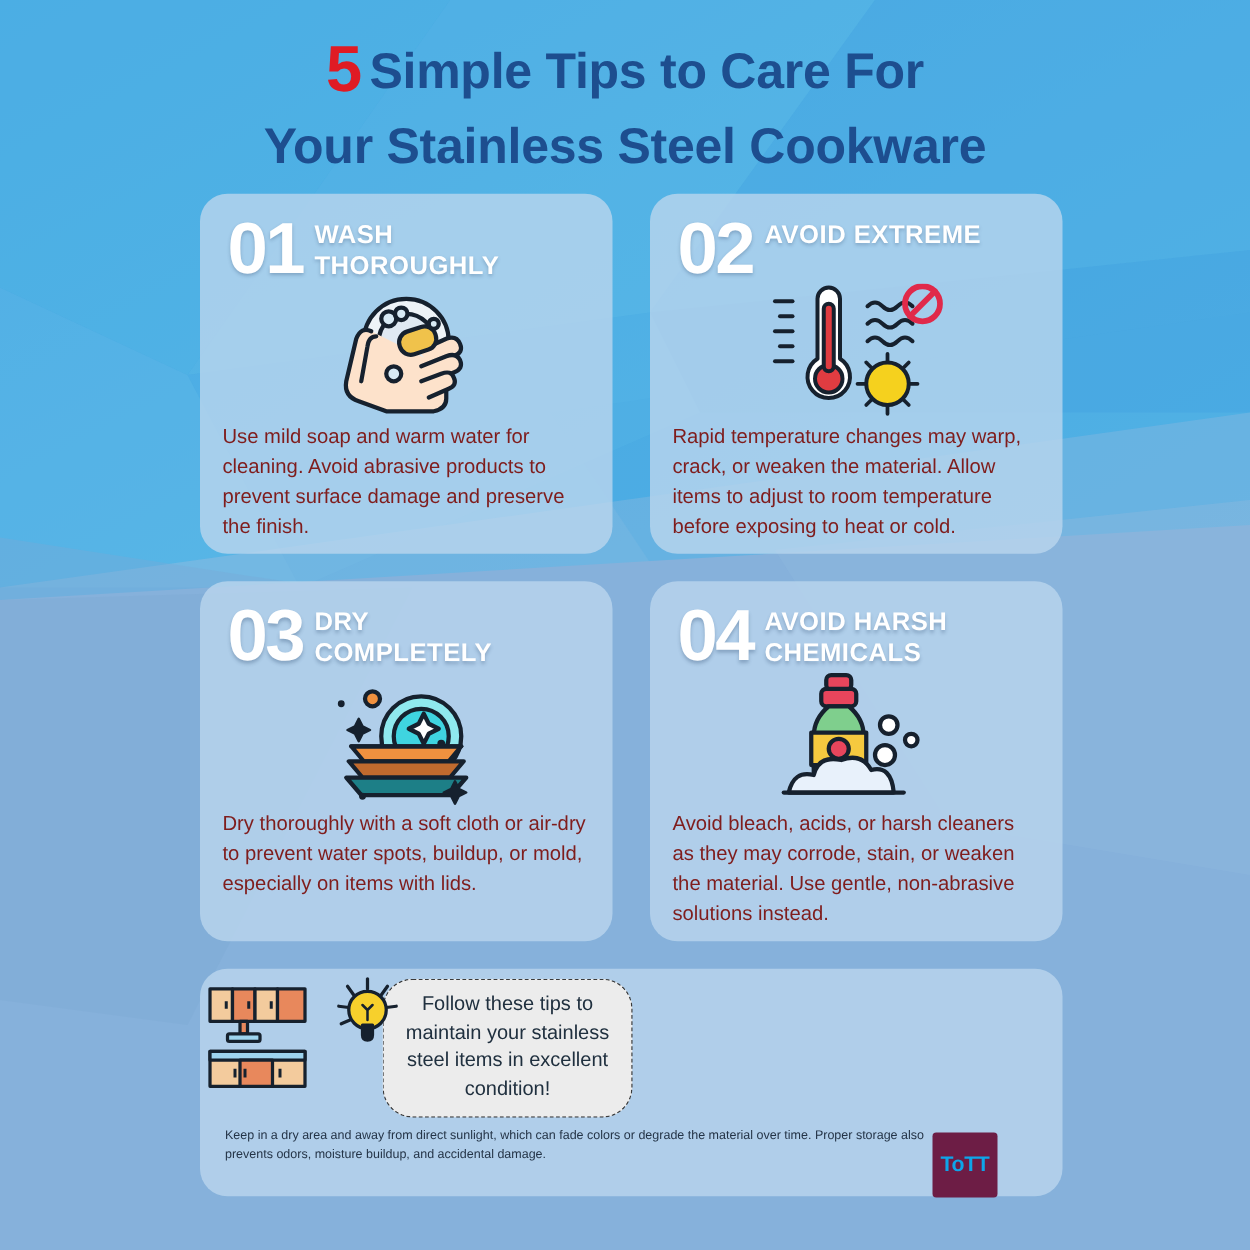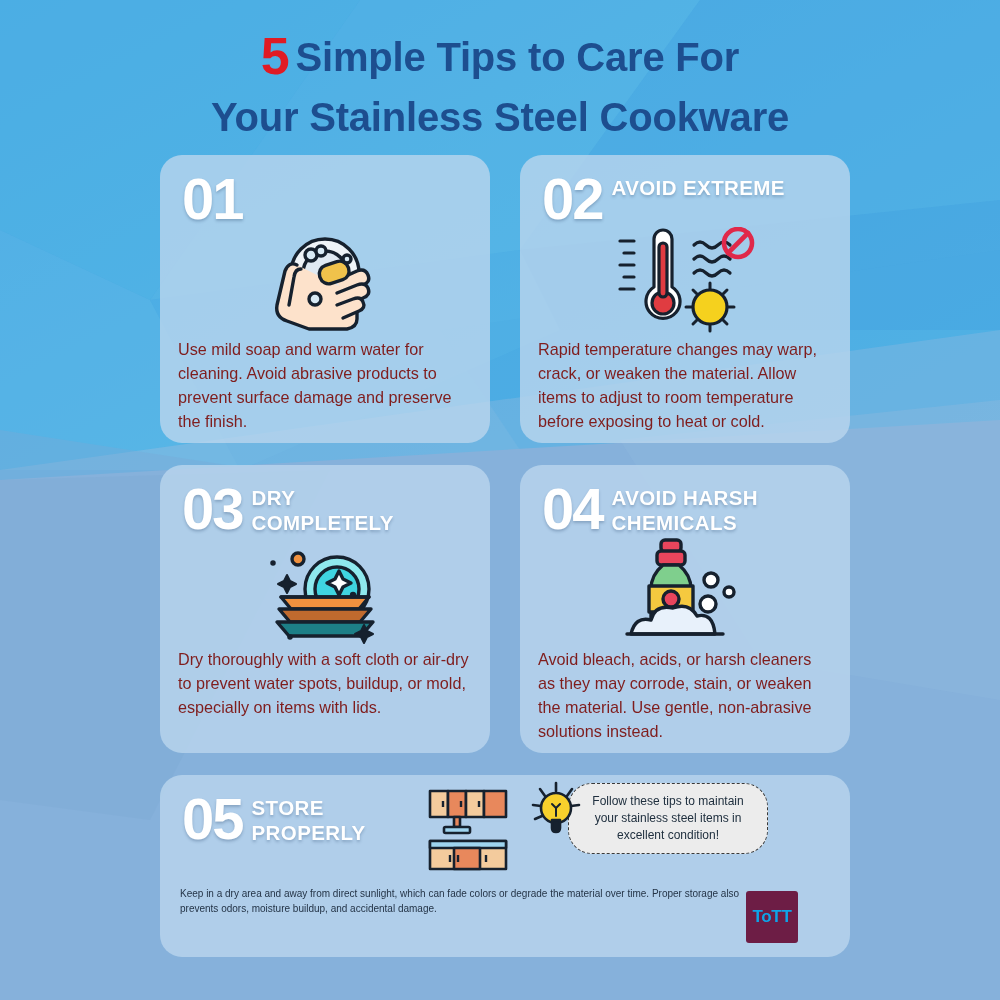--- a/index.html
+++ b/index.html
@@ -89,21 +89,21 @@
 
   .bulb { position:absolute; left:-4px; top:-2px; z-index:3; }
   .bubble {
     margin-left:34px;
     width:200px;
     background:#ececec;
     border:1.6px dashed #3a3a3a;
     border-radius:24px;
     padding:9px 12px;
     color:#20303f;
-    font-size:12px;
+    font-size:16px;
     line-height:1.42;
     text-align:center;
   }
 
   .c5-bottom { display:flex; align-items:flex-start; padding:8px 0 0 20px; }
   .c5-text {
     color:#243447;
     font-size:10px;
     line-height:1.47;
     text-align:left;
@@ -157,20 +157,24 @@
     <div class="title-line">Your Stainless Steel Cookware</div>
   </div>
 
   <div class="grid">
 
     <div class="row">
 
       <div class="card half">
         <div class="card-head">
           <div class="num">01</div>
+          <div class="stepname">
+            <span class="l1">WASH</span>
+            <span class="l2">THOROUGHLY</span>
+          </div>
         </div>
         <div class="icon-wrap">
           <svg width="128" height="112" viewBox="0 0 128 112">
             <g stroke="#16212e" stroke-width="3.4" stroke-linejoin="round" stroke-linecap="round">
               <circle cx="64" cy="46" r="34" fill="#eef3f7"></circle>
               <circle cx="64" cy="46" r="22" fill="#dfe9f2"></circle>
               <path d="M36 38 q-8 -4 -12 6 l-8 34 q-2 12 10 16 l22 8 38 0 q10 -2 10 -10 l0 -24" fill="#fde2cb"></path>
               <path d="M40 42 q-6 0 -7 8 l-5 28" fill="none"></path>
               <path d="M74 54 l22 -10 q8 -3 11 4 q3 7 -5 10 l-18 8" fill="#fde2cb"></path>
               <path d="M76 66 l20 -8 q8 -3 11 3 q3 7 -5 10 l-18 8" fill="#fde2cb"></path>
@@ -291,27 +295,20 @@
         <div class="body-text">Avoid bleach, acids, or harsh cleaners as they may corrode, stain, or weaken the material. Use gentle, non-abrasive solutions instead.</div>
       </div>
 
     </div>
 
     <div class="row">
       <div class="card full">
 
         <div class="c5-top">
 
-          <div class="c5-head">
-            <div class="num">05</div>
-            <div class="stepname">
-              <span class="l1">STORE</span>
-              <span class="l2">PROPERLY</span>
-            </div>
-          </div>
 
           <div class="c5-cabinets">
             <svg width="92" height="88" viewBox="0 0 92 88">
               <g stroke="#16212e" stroke-width="2.6" stroke-linejoin="round">
                 <rect x="4" y="4" width="18" height="26" fill="#f3cb9d"></rect>
                 <rect x="22" y="4" width="18" height="26" fill="#e8885c"></rect>
                 <rect x="40" y="4" width="18" height="26" fill="#f3cb9d"></rect>
                 <rect x="58" y="4" width="22" height="26" fill="#e8885c"></rect>
                 <g stroke-width="2.4">
                   <line x1="17" y1="14" x2="17" y2="20"></line>

